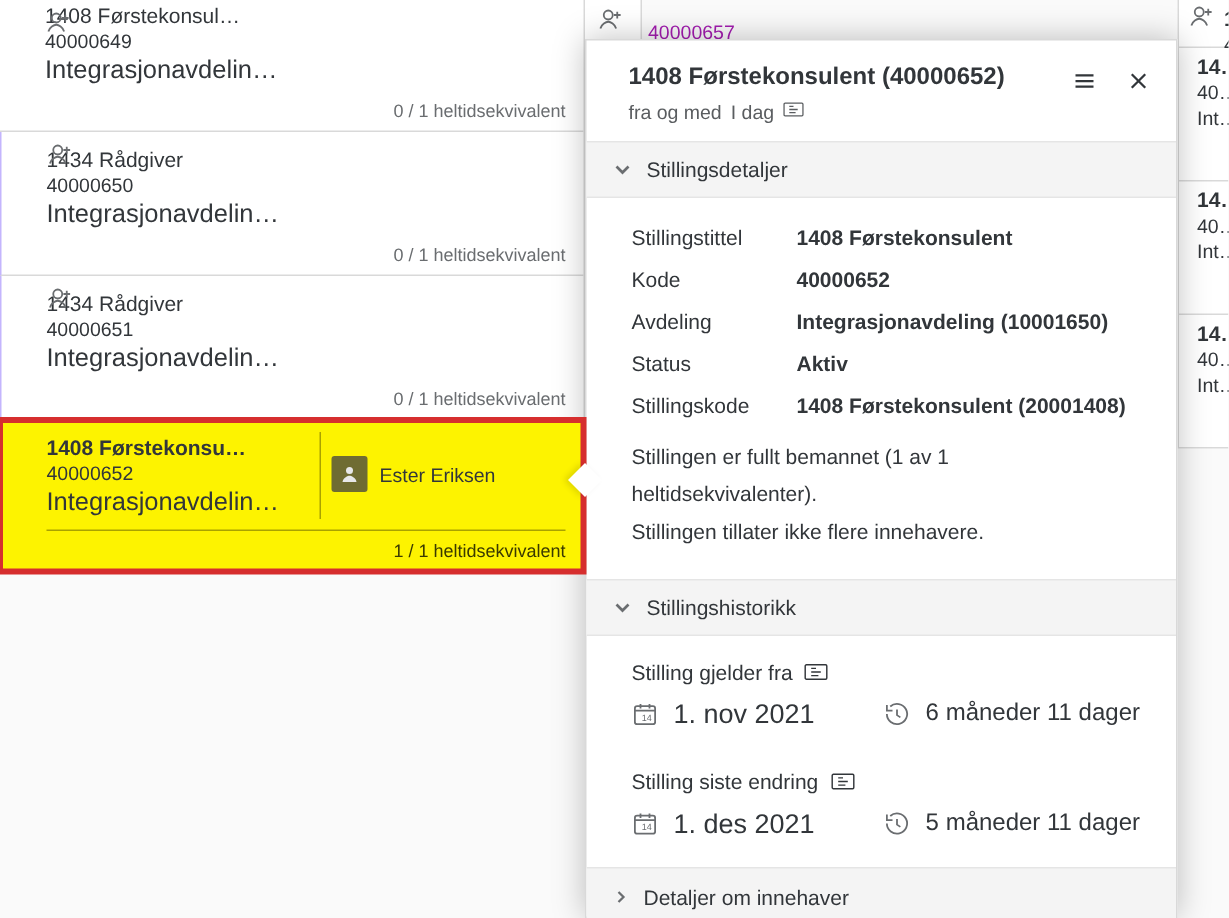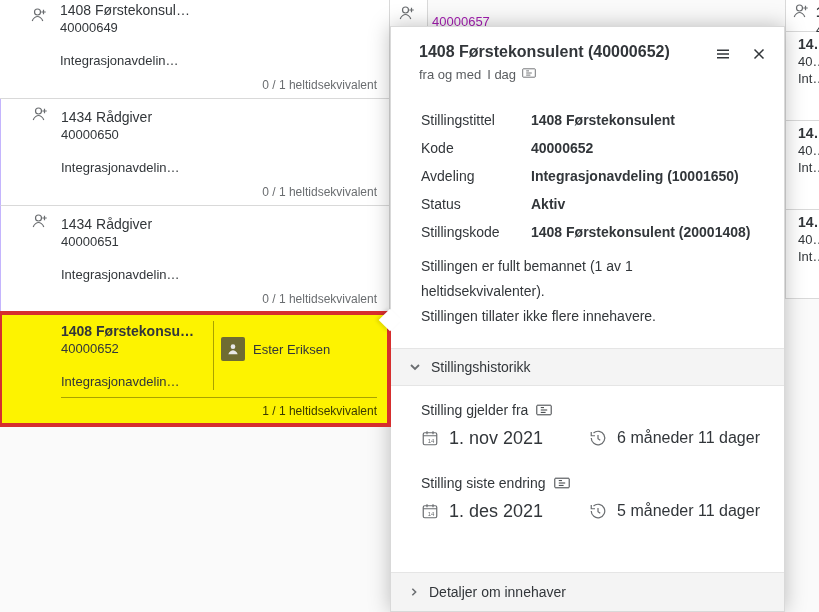--- a/index.html
+++ b/index.html
@@ -19,36 +19,36 @@
     position: absolute;
     left: 0; top: 0;
     width: 390px;
     height: 370px;
     background: #ffffff;
     border-right: 1px solid #d9d9d9;
   }
   .card {
     position: relative;
     border-bottom: 1px solid #d9d9d9;
-    padding: 8px 12px 6px 60px;
+    padding: 8px 12px 6px 30px;
     min-height: 86px;
   }
   .card+.card { border-top: none; }
   .card-separator-left {
     border-left: 1px solid #c4b5fd;
   }
   .icon-person {
     position: absolute;
     left: 28px; top: 4px;
     width: 22px; height: 22px;
     color: #6a6d70;
   }
   .card-title { font-size: 14px; color: #32363a; padding-top:2px;}
   .card-code { font-size: 13px; color: #32363a; margin-top:2px;}
-  .card-dept { font-size: 13px; color: #32363a; margin-top:18px;}
+  .card-dept { font-size: 17px; color: #32363a; margin-top:2px;}
   .card-footer {
     text-align: right;
     font-size: 12px;
     color: #6a6d70;
     padding-top: 10px;
   }
 
   .icon-person svg { width:18px; height:18px; }
 
   
@@ -327,20 +327,28 @@
           </svg>
       </button>
       <button aria-label="close">
         <svg viewBox="0 0 24 24" fill="none" stroke="currentColor" stroke-width="2">
             <path d="M6 6l12 12M18 6l-12 12"></path>
           </svg>
       </button>
     </div>
   </div>
 
+  <div class="section-header">
+    <span class="chev ic">
+      <svg viewBox="0 0 12 12" fill="none" stroke="currentColor" stroke-width="1.8">
+          <path d="M2 4l4 4 4-4"></path>
+        </svg>
+    </span>
+    <span>Stillingsdetaljer</span>
+  </div>
 
   <div class="details-grid">
     <div class="k">Stillingstittel</div>
     <div class="v">1408 Førstekonsulent</div>
     <div class="k">Kode</div>
     <div class="v">40000652</div>
     <div class="k">Avdeling</div>
     <div class="v">Integrasjonavdeling (10001650)</div>
     <div class="k">Status</div>
     <div class="v">Aktiv</div>

